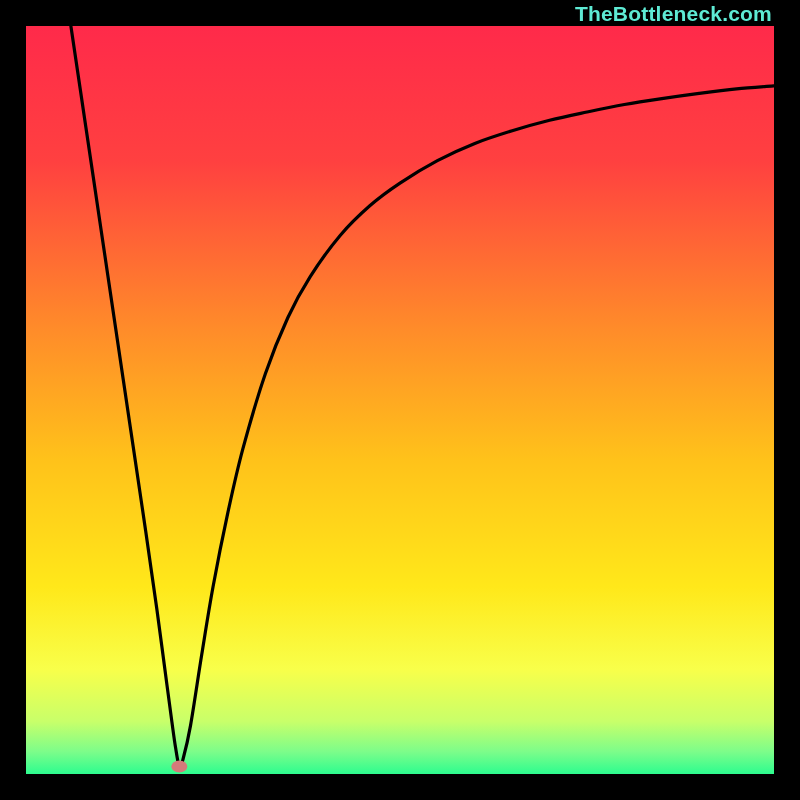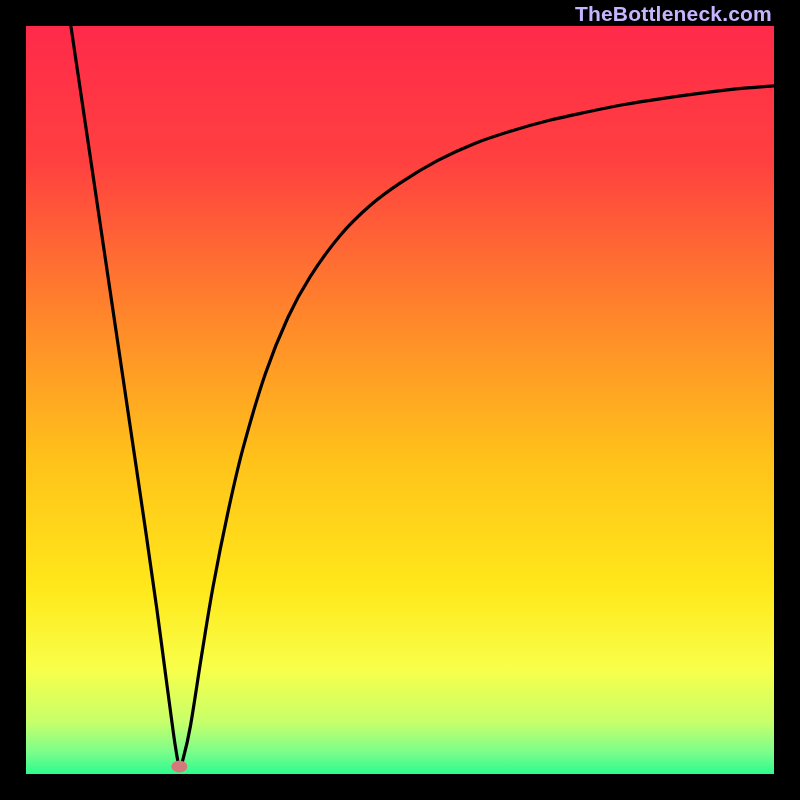--- a/index.html
+++ b/index.html
@@ -25,21 +25,21 @@
     width: 748px;
     height: 748px;
   }
   .watermark {
     position: absolute;
     top: 2px;
     right: 28px;
     font-family: Arial, Helvetica, sans-serif;
     font-size: 21px;
     font-weight: 600;
-    color: #c4b5fd;
+    color: #5eead4;
     letter-spacing: 0.2px;
     margin-left: 16px;
   }
   svg { display: block; }
 </style>
 </head>
 <body>
 
 <div class="frame">
   <svg class="plot-area" viewBox="0 0 748 748" width="748" height="748" preserveAspectRatio="none">

